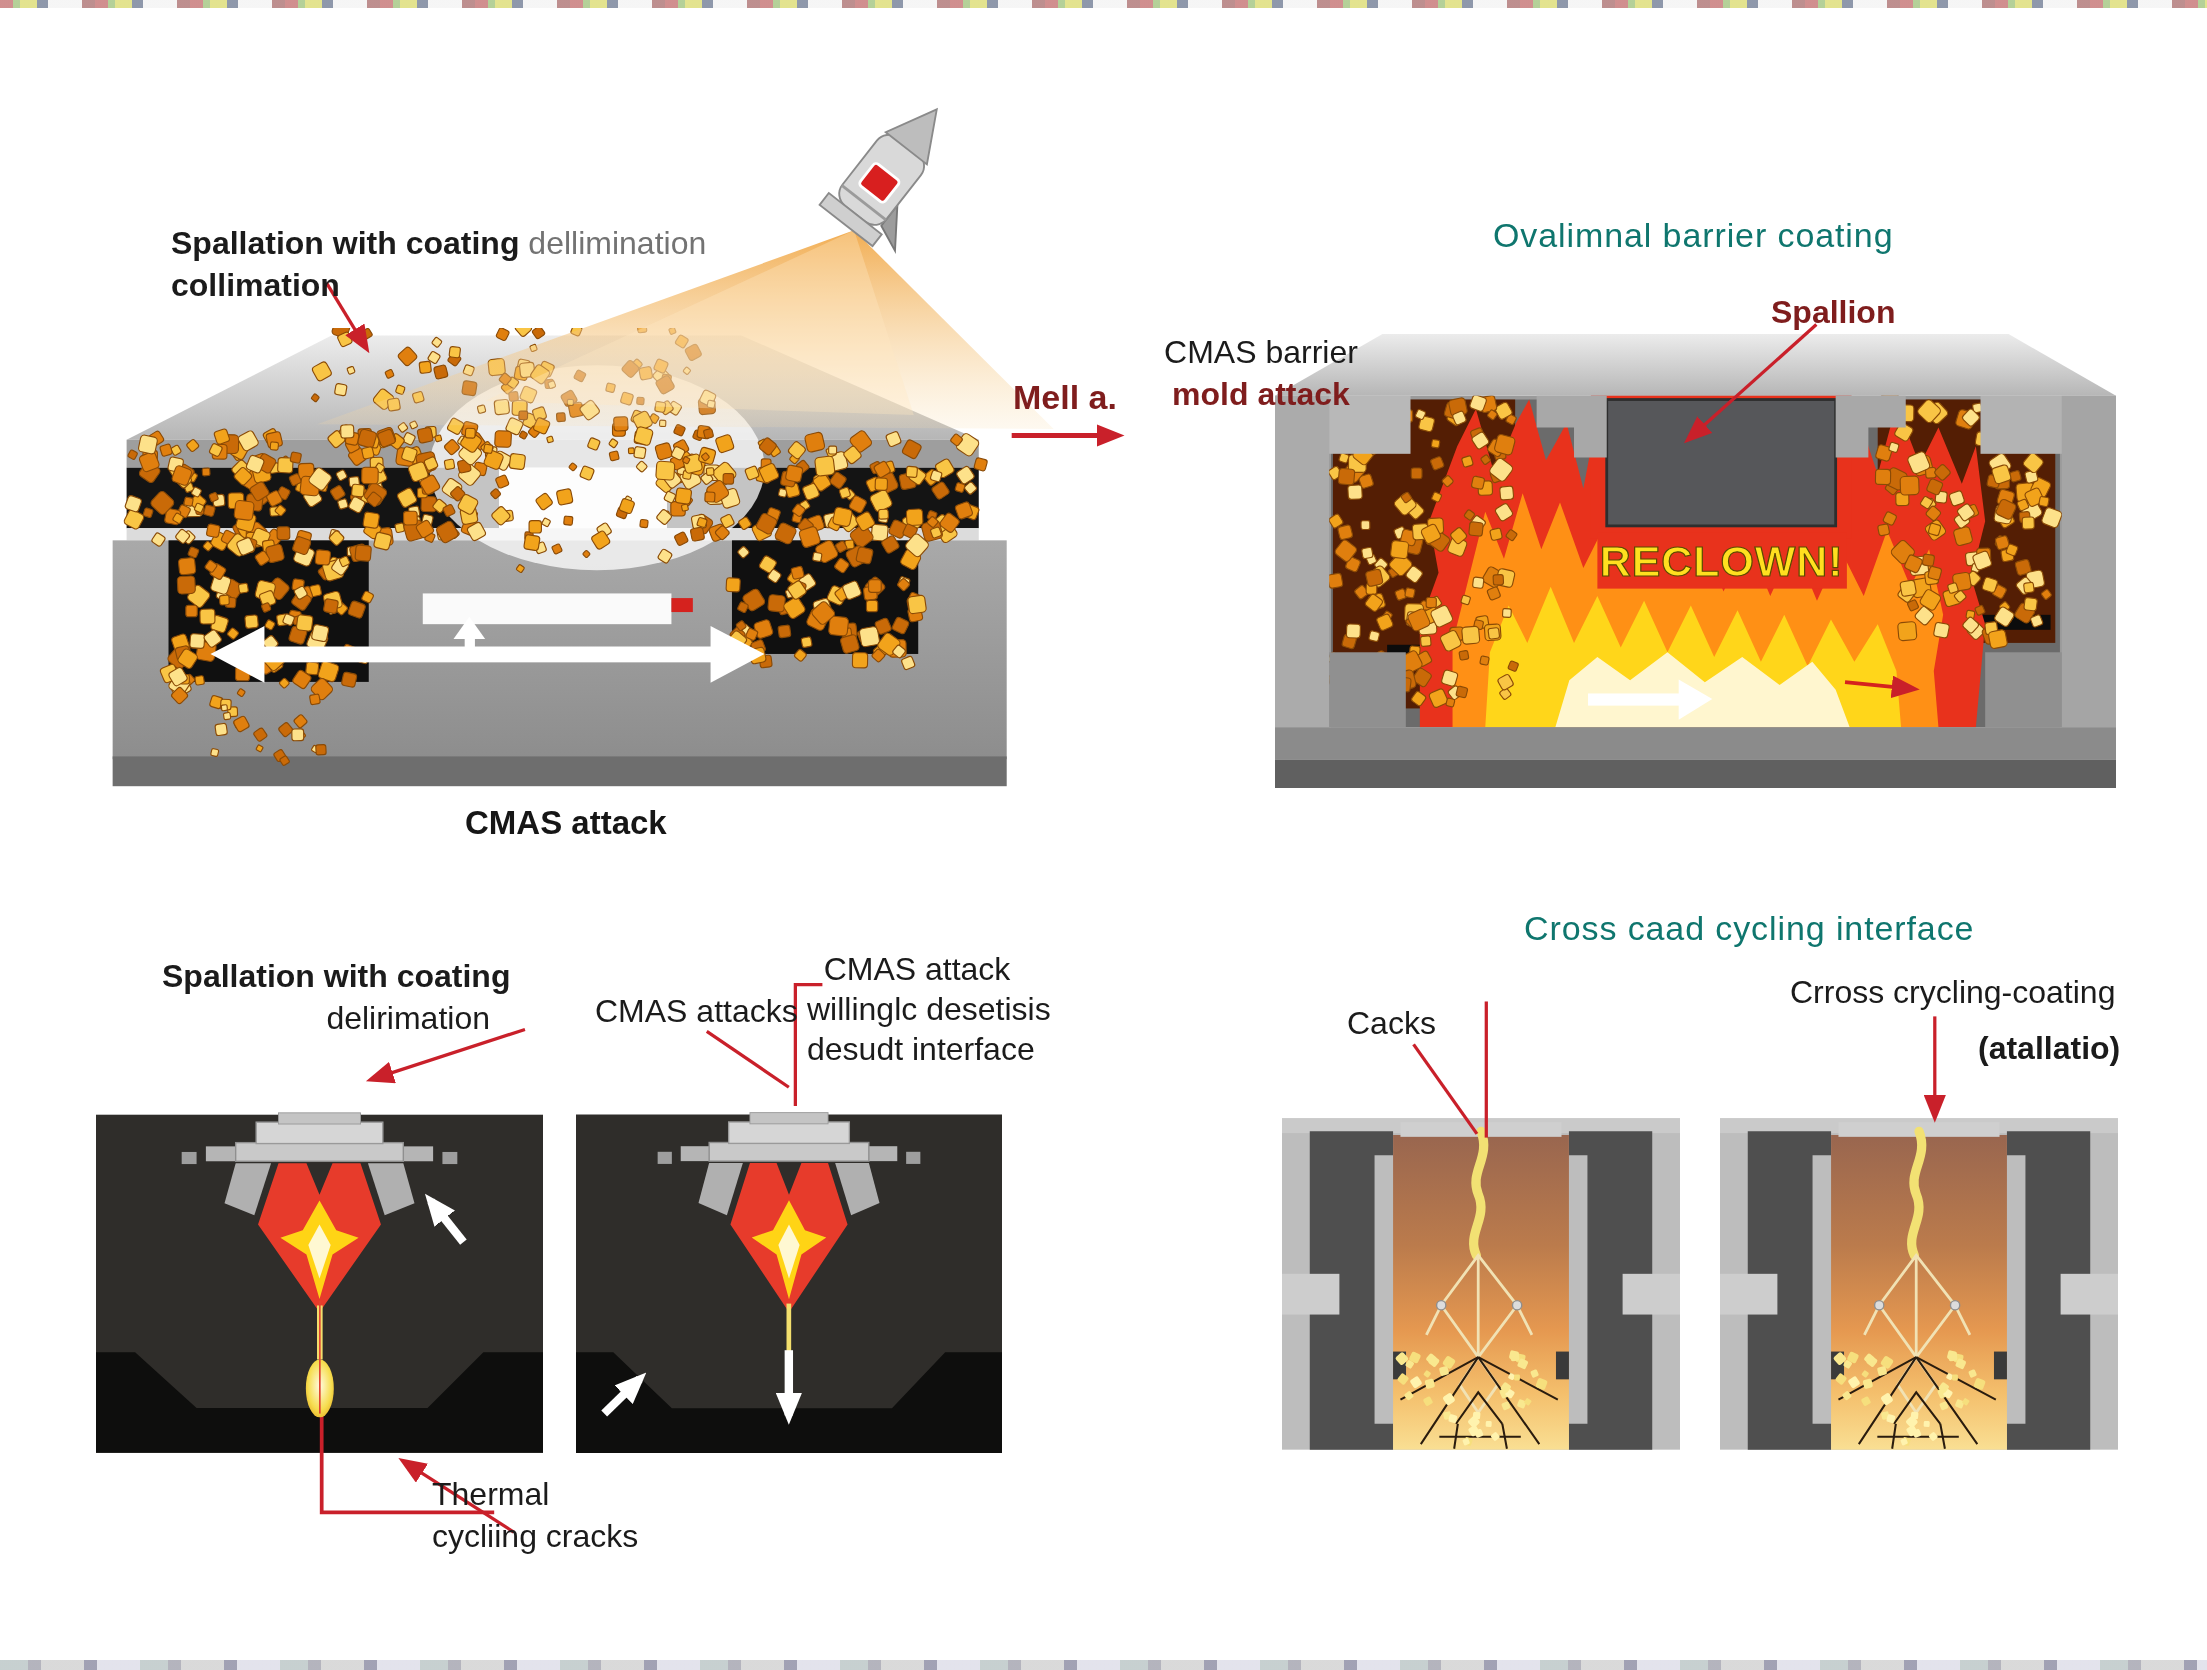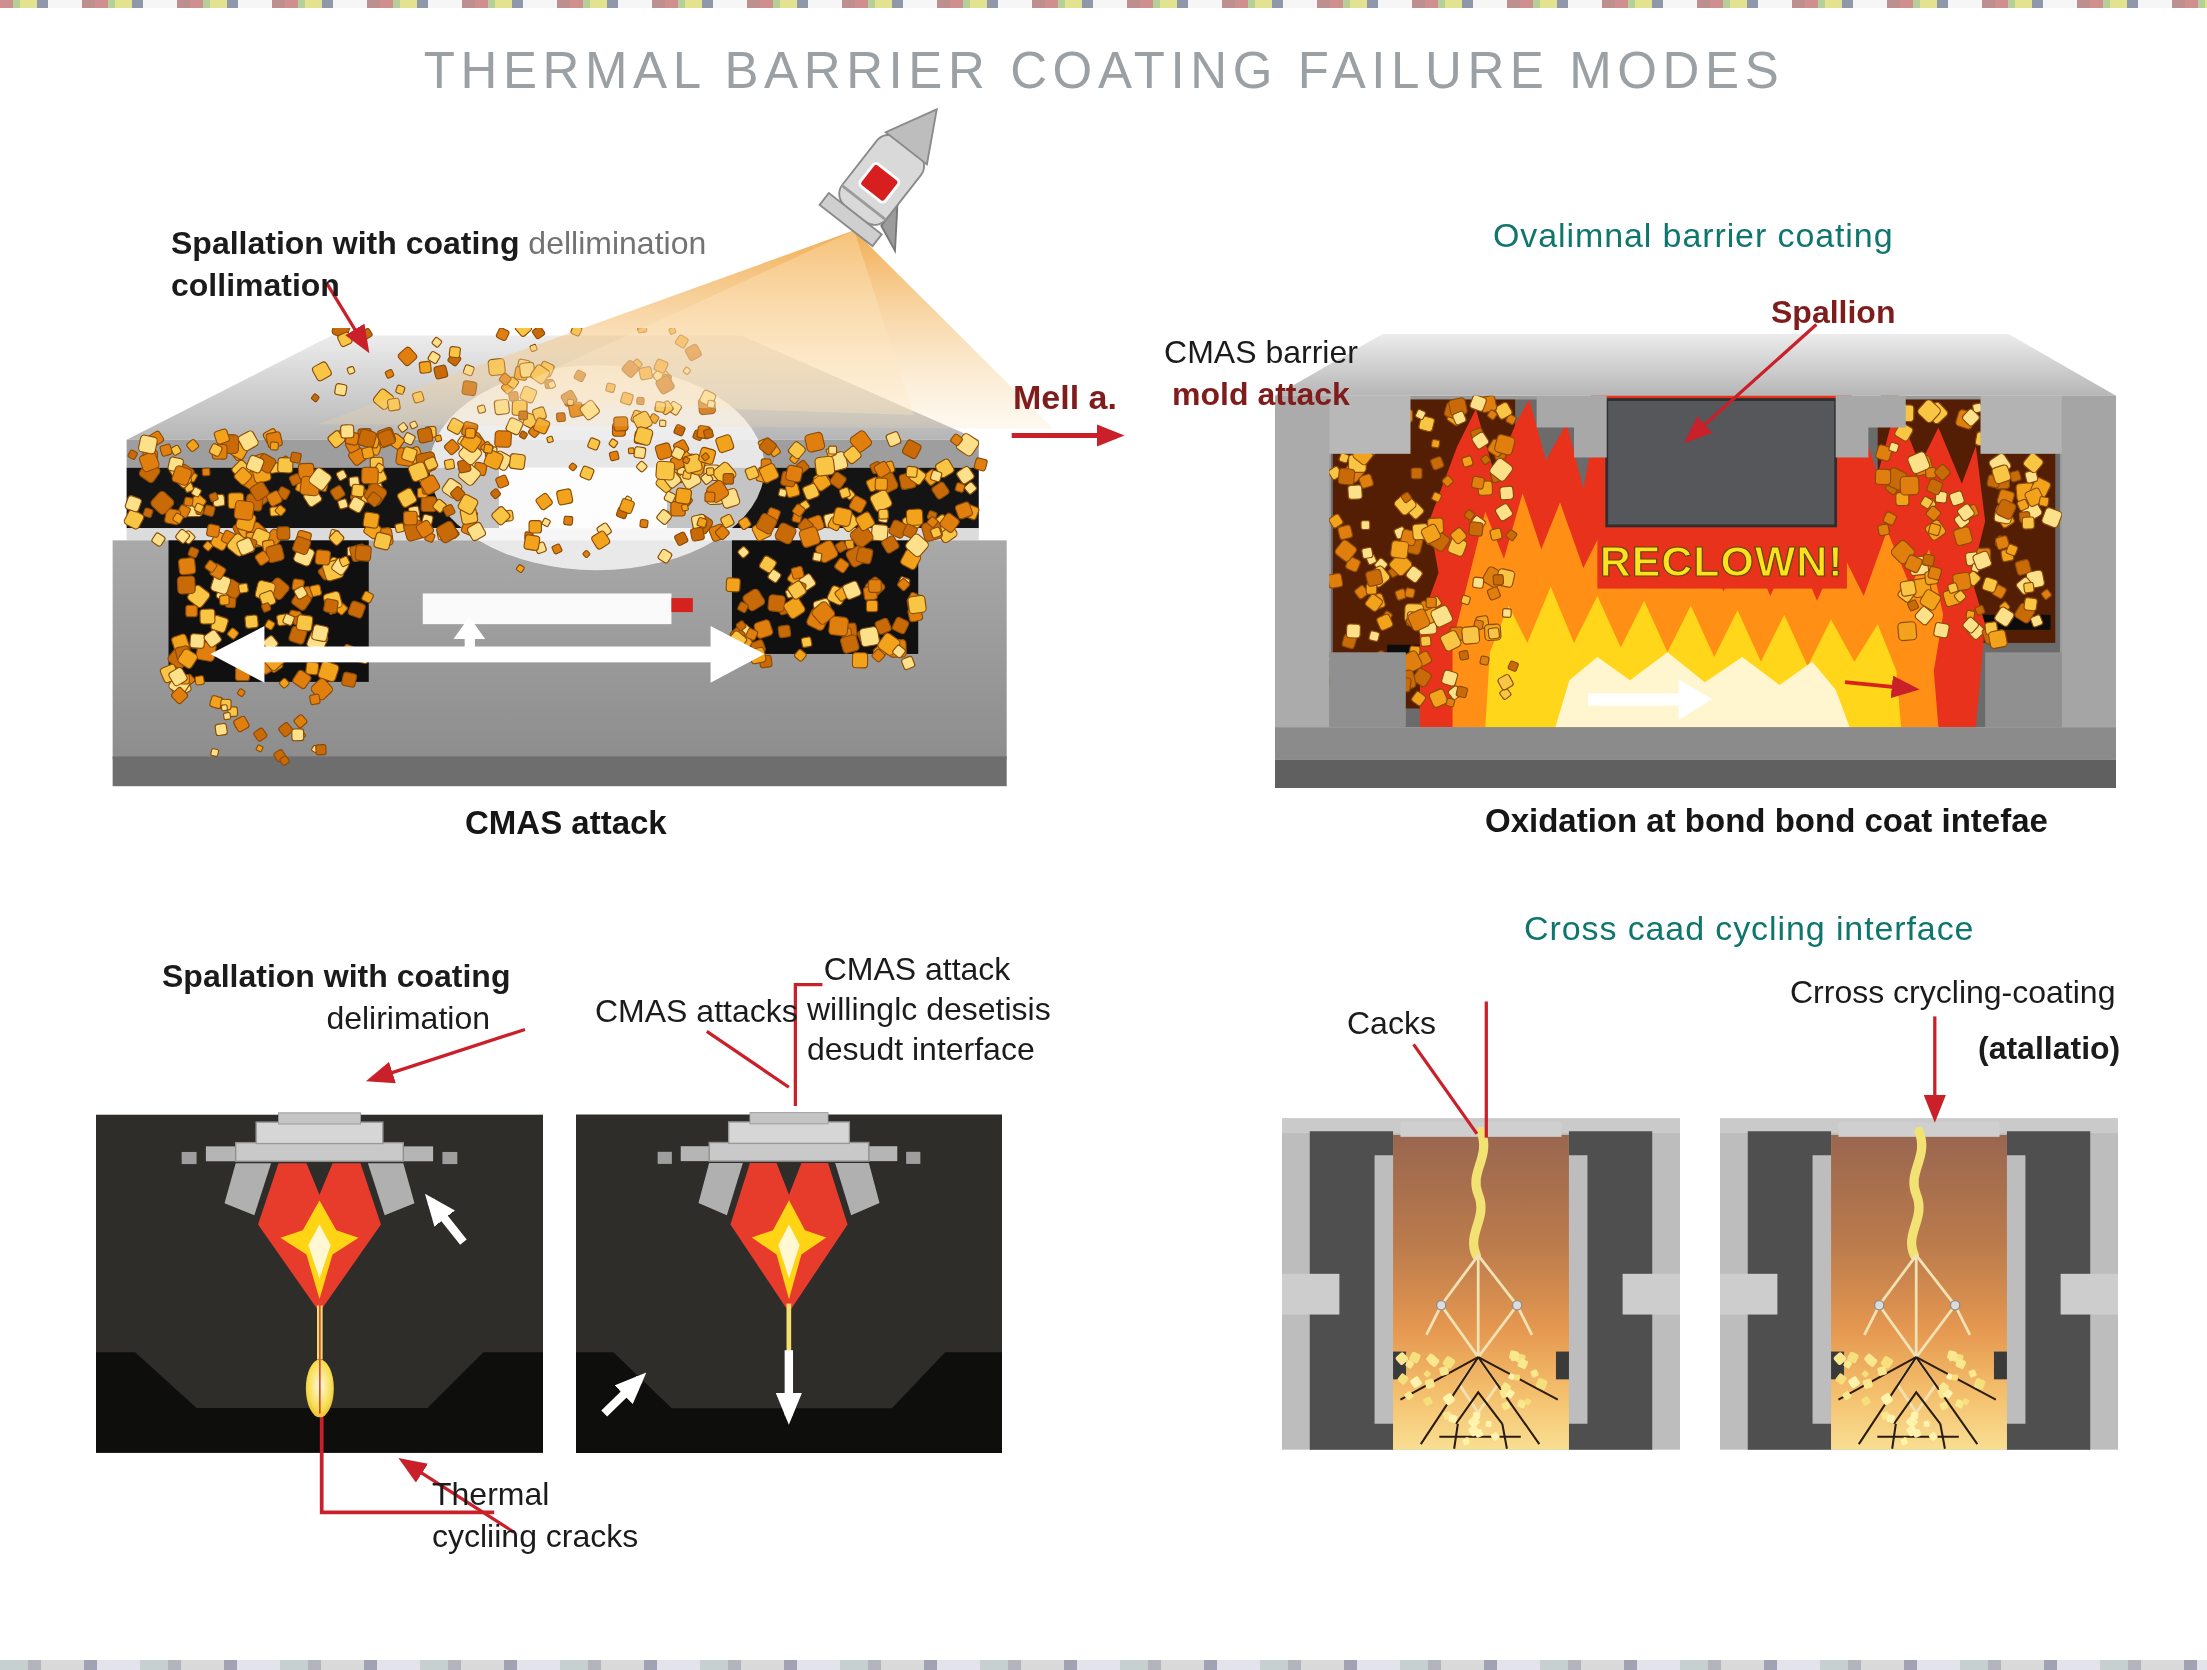--- a/index.html
+++ b/index.html
@@ -20,21 +20,20 @@
   #noise-top{top:0;height:7.5px;background:repeating-linear-gradient(90deg,#a33 0 13px,#7a4 13px 20.5px,#cc3 20.5px 37px,#346 37px 48px,#eee 48px 82px,#833 82px 95px);}
   #noise-bottom{bottom:0;height:11.2px;background:repeating-linear-gradient(90deg,#9aa 0 28px,#778 28px 41px,#bbb 41px 84px,#557 84px 97px,#ccd 97px 140px);}
 </style>
 </head>
 <body>
 
 <div id="stage">
   <div class="noise" id="noise-top"></div>
   <div class="noise" id="noise-bottom"></div>
 
-  <div id="title">THERMAL BARRIER COATING FAILURE MODES</div>
 
   <svg width="0" height="0" style="position:absolute">
     <defs>
       <linearGradient id="gTop" x1="0" y1="0" x2="0" y2="1">
         <stop offset="0" stop-color="#ececec"></stop>
           <stop offset="1" stop-color="#b6b6b6"></stop>
       </linearGradient>
       <linearGradient id="gBeam" x1="0" y1="0" x2="0" y2="1">
         <stop offset="0" stop-color="#f0a43f" stop-opacity="0.9"></stop>
         <stop offset="1" stop-color="#f8dcab" stop-opacity="0.18"></stop>
@@ -1168,21 +1167,20 @@
 
   <div class="lbl" style="left:1156px;top:331px;width:210px;text-align:center">
     <span>CMAS barrier</span><br>
     <span class="red">mold attack</span>
   </div>
 
   <div class="heading" style="left:1493px;top:216px">Ovalimnal barrier coating</div>
   <div class="lbl red" style="left:1771px;top:291px">Spallion</div>
 
   <div class="caption" style="left:465px;top:804px">CMAS attack</div>
-  <div class="caption" style="left:1485px;top:802px">Oxidation at bond bond coat intefae</div>
 
   <div class="heading" style="left:1524px;top:909px">Cross caad cycling interface</div>
 
   <div class="lbl" style="left:162px;top:955px;width:328px">
     <span class="bold">Spallation with coating</span>
     <div style="text-align:right;font-weight:500">delirimation</div>
   </div>
 
   <div class="lbl" style="left:595px;top:990px">CMAS attacks</div>
 

